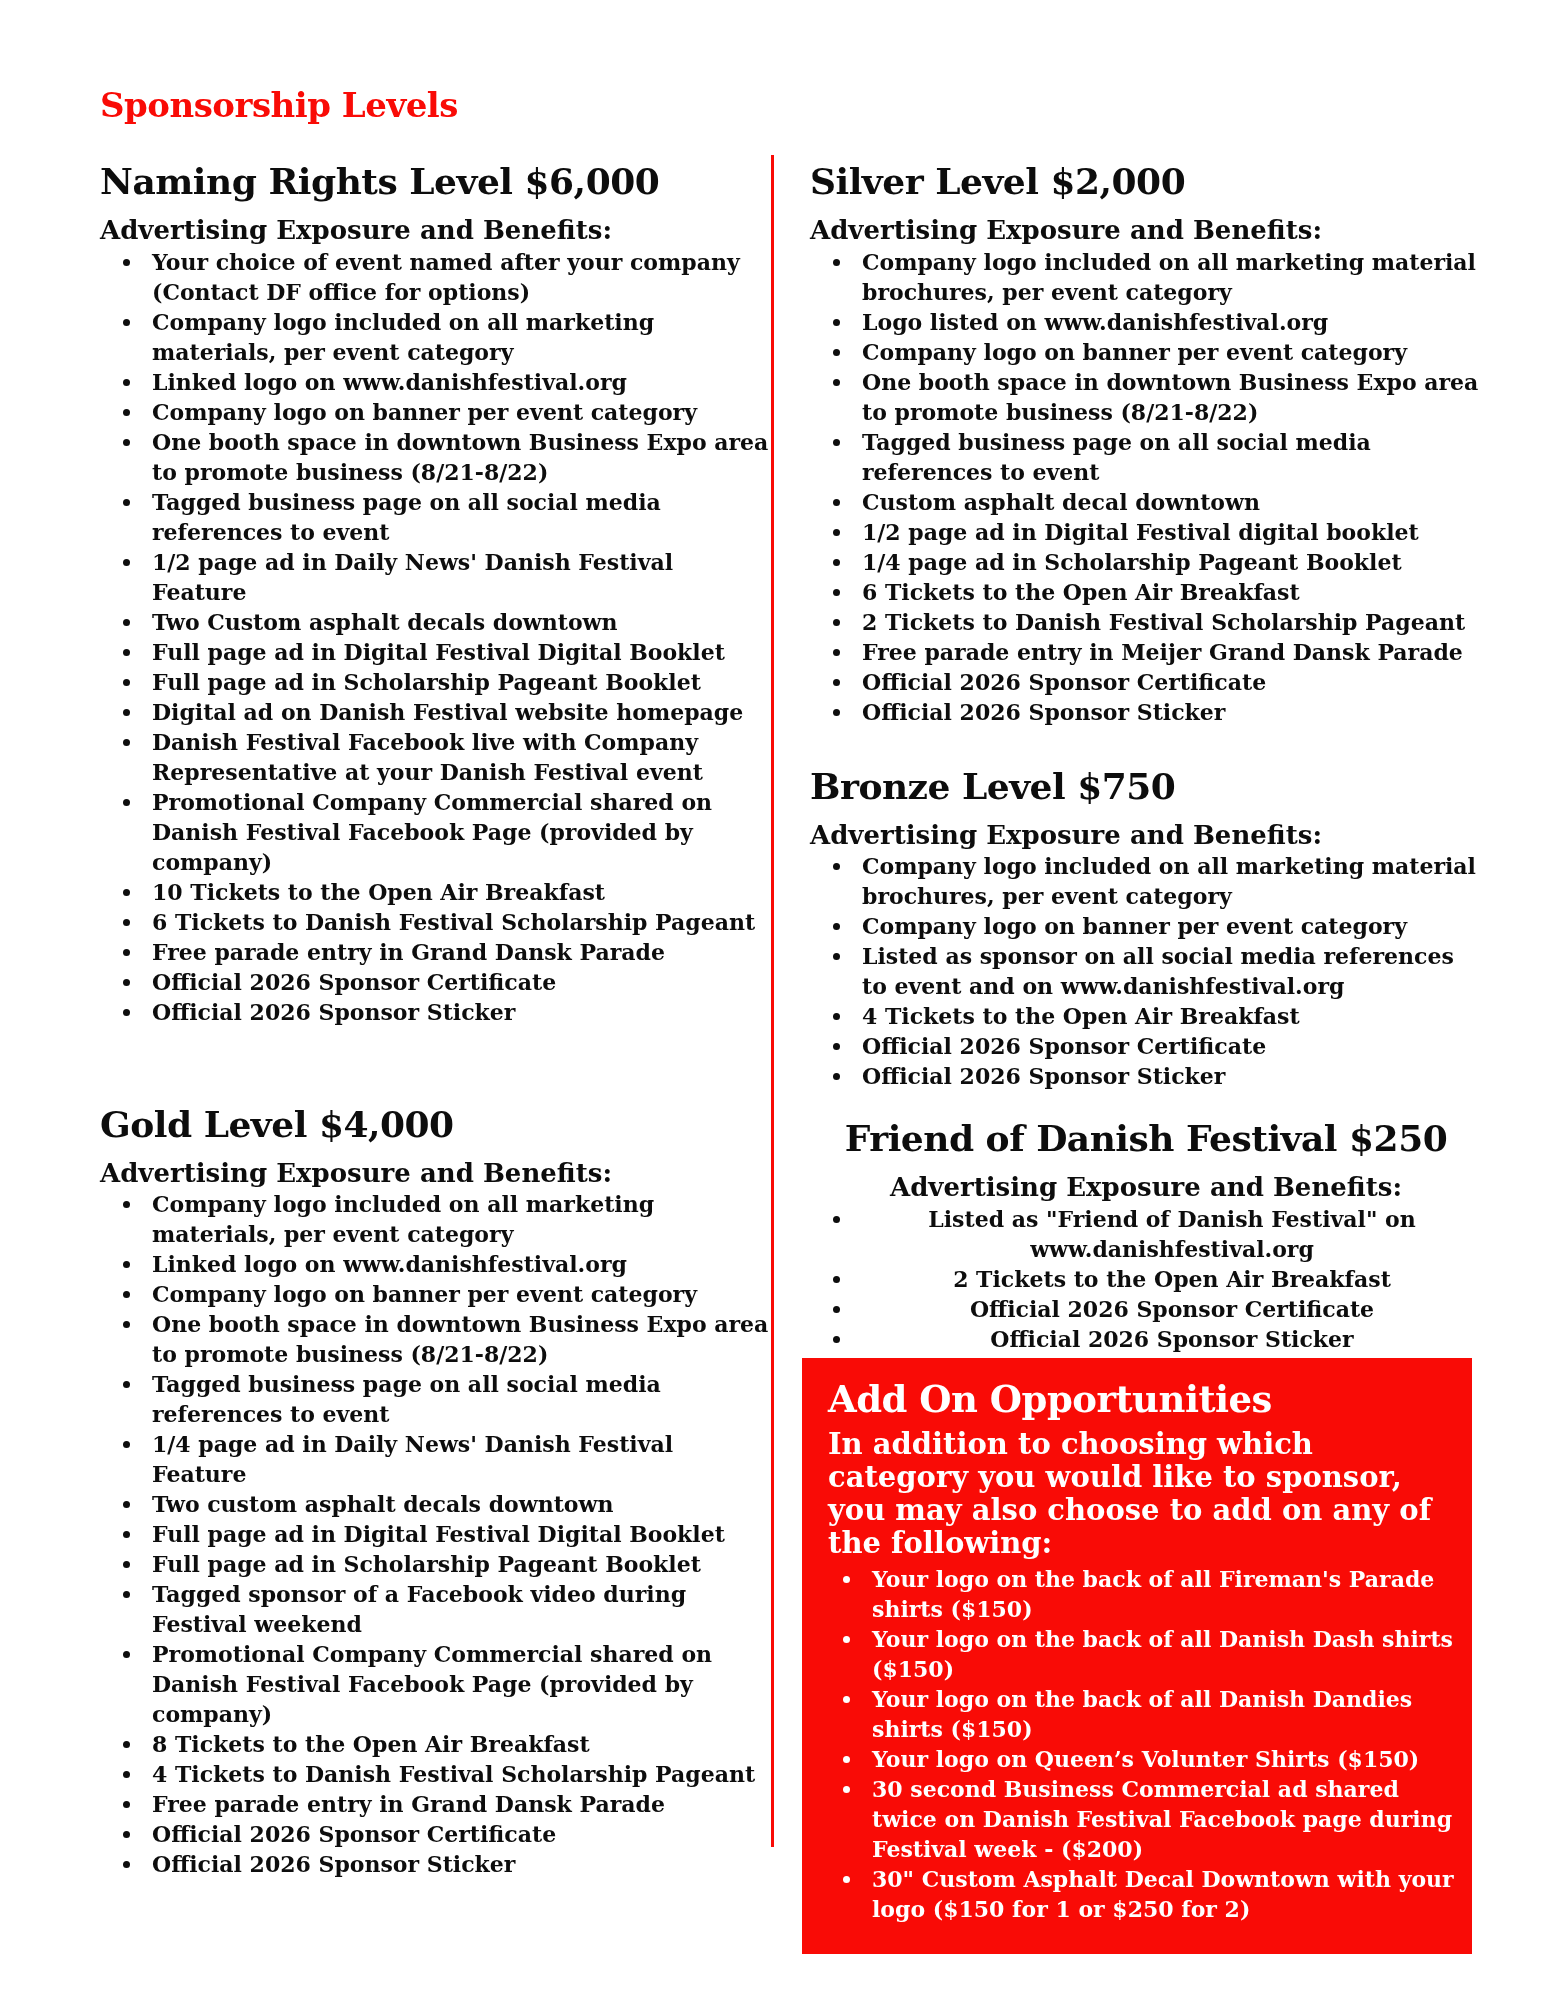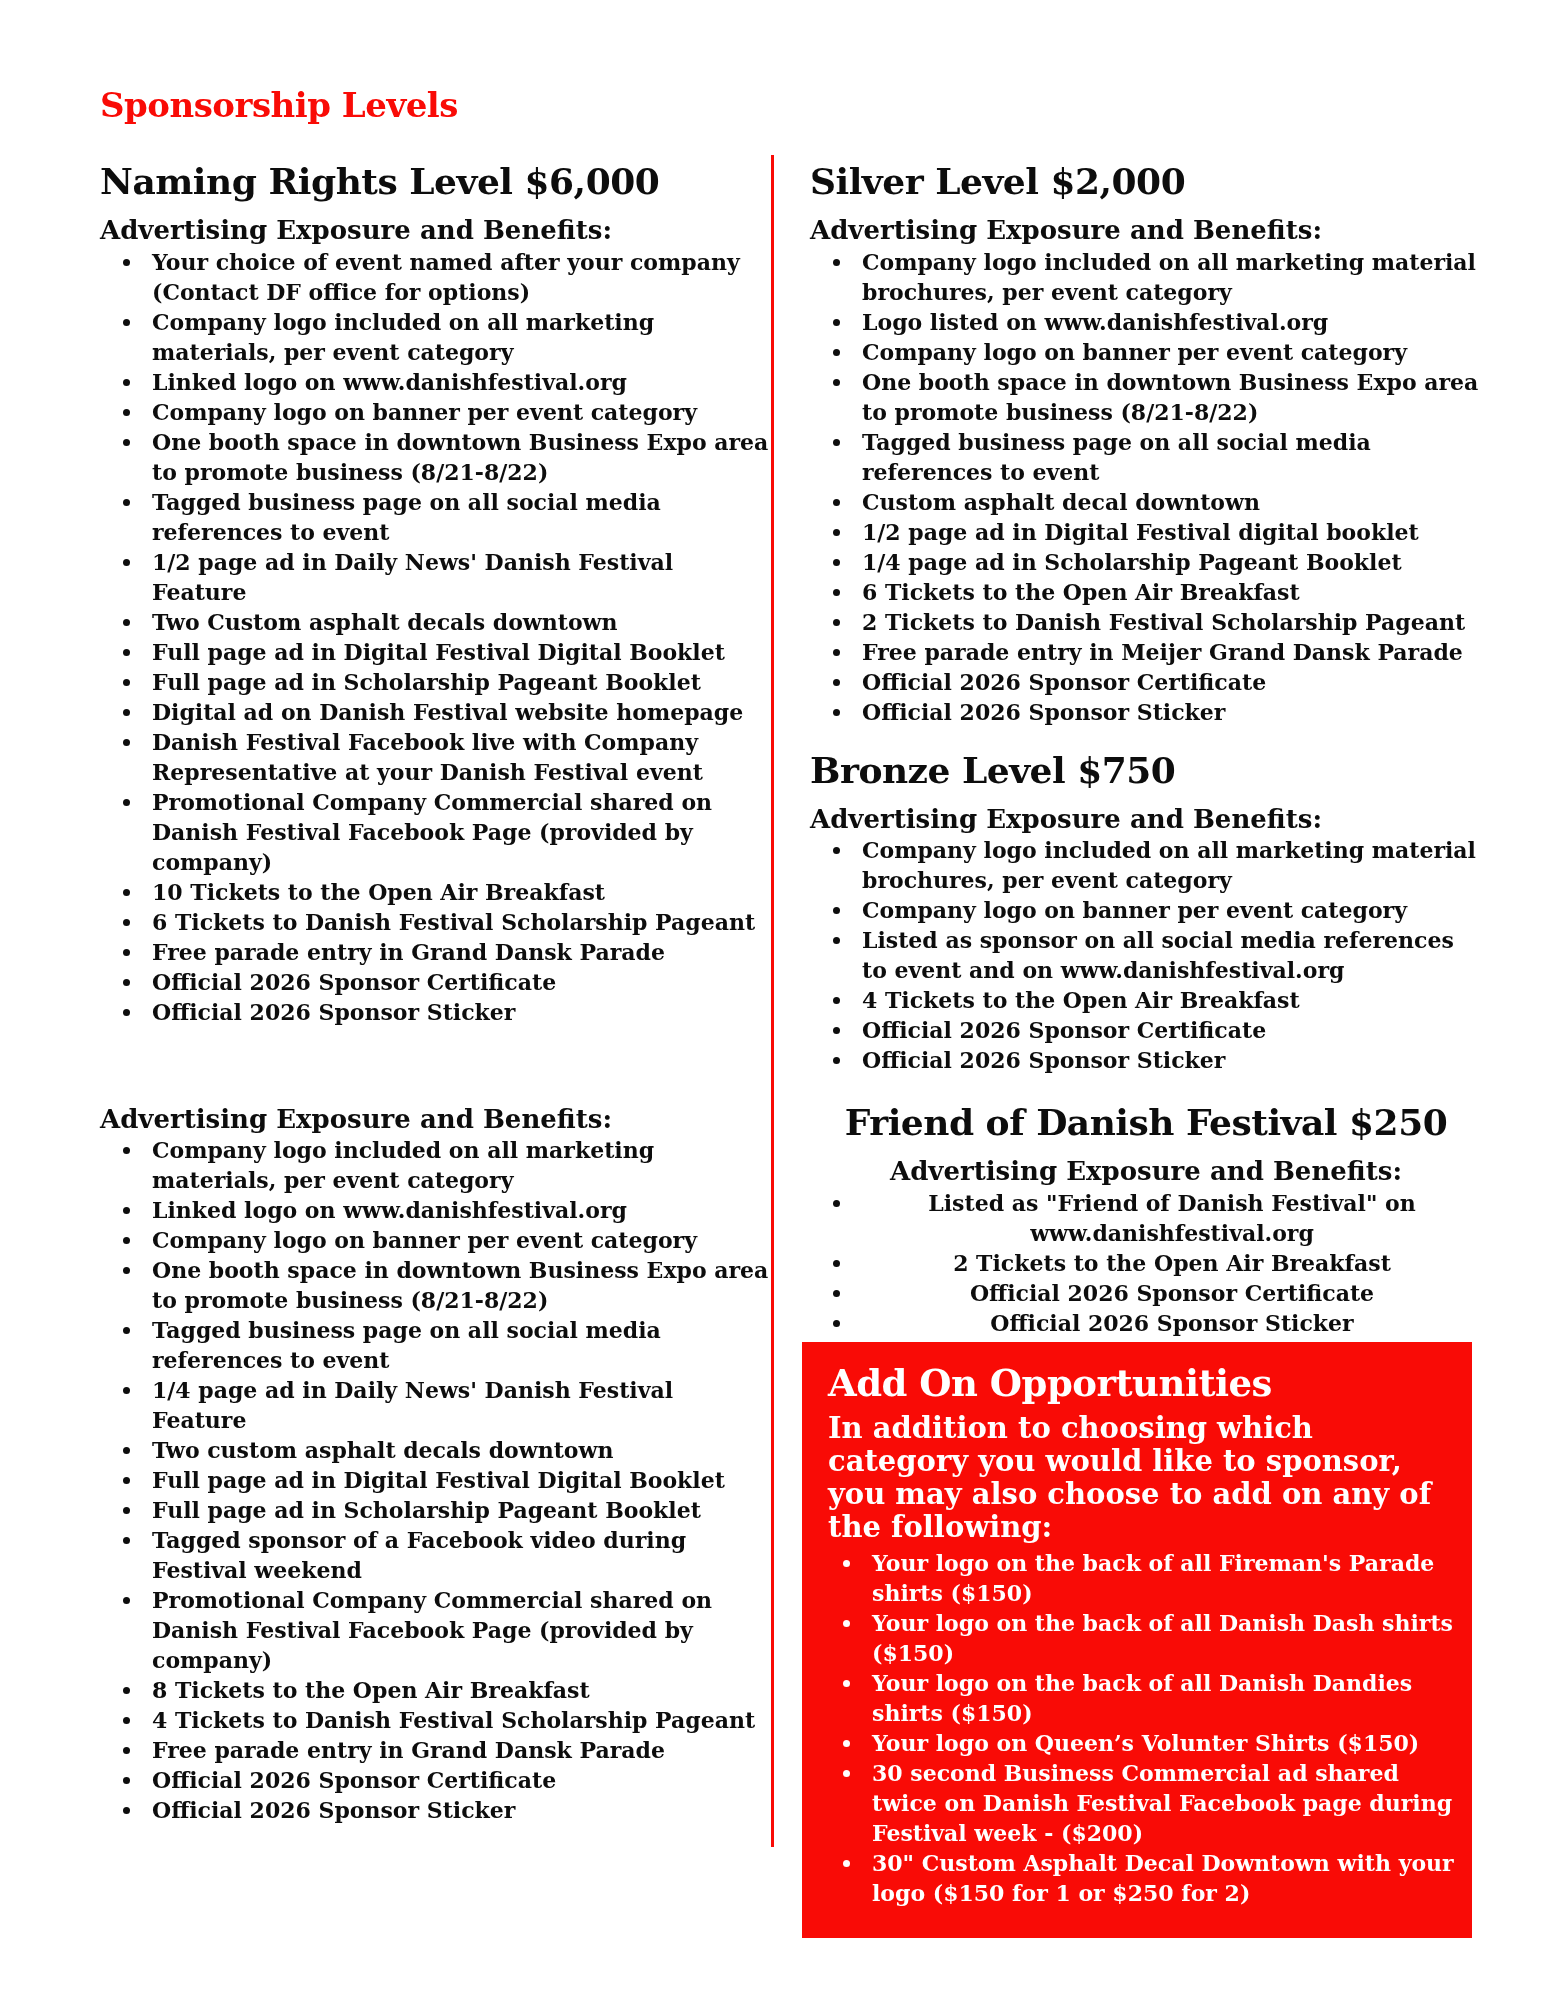--- a/index.html
+++ b/index.html
@@ -41,21 +41,21 @@
   }
   ul.benefits-list {
     list-style: disc outside;
     margin: 0;
     padding-left: 44px;
     font-size: 22px;
     line-height: 30px;
   }
   ul.benefits-list li { padding-left: 8px; }
   section.level-gold   { margin-top: 76px; }
-  section.level-bronze { margin-top: 22px; }
+  section.level-bronze { margin-top: 38px; }
   section.level-friend { margin-top: 26px; text-align: center; }
   .addon-box {
     background: var(--red);
     color: #ffffff;
     width: 670px;
     margin: 4px 0 0 -8px;
     padding: 20px 14px 30px 26px;
   }
   .addon-box h2 {
     font-size: 37px; line-height: 1.15;
@@ -102,20 +102,21 @@
         <li>Promotional Company Commercial shared on Danish Festival Facebook Page (provided by company)</li>
         <li>10 Tickets to the Open Air Breakfast</li>
         <li>6 Tickets to Danish Festival Scholarship Pageant</li>
         <li>Free parade entry in Grand Dansk Parade</li>
         <li>Official 2026 Sponsor Certificate</li>
         <li>Official 2026 Sponsor Sticker</li>
       </ul>
   </section>
 
   <section class="level-section level-gold">
+    <h2 class="level-heading">Gold Level $4,000</h2>
     <h3 class="benefits-label">Advertising Exposure and Benefits:</h3>
     <ul class="benefits-list">
         <li>Company logo included on all marketing materials, per event category</li>
         <li>Linked logo on www.danishfestival.org</li>
         <li>Company logo on banner per event category</li>
         <li>One booth space in downtown Business Expo area to promote business (8/21-8/22)</li>
         <li>Tagged business page on all social media references to event</li>
         <li>1/4 page ad in Daily News' Danish Festival Feature</li>
         <li>Two custom asphalt decals downtown</li>
         <li>Full page ad in Digital Festival Digital Booklet</li>

